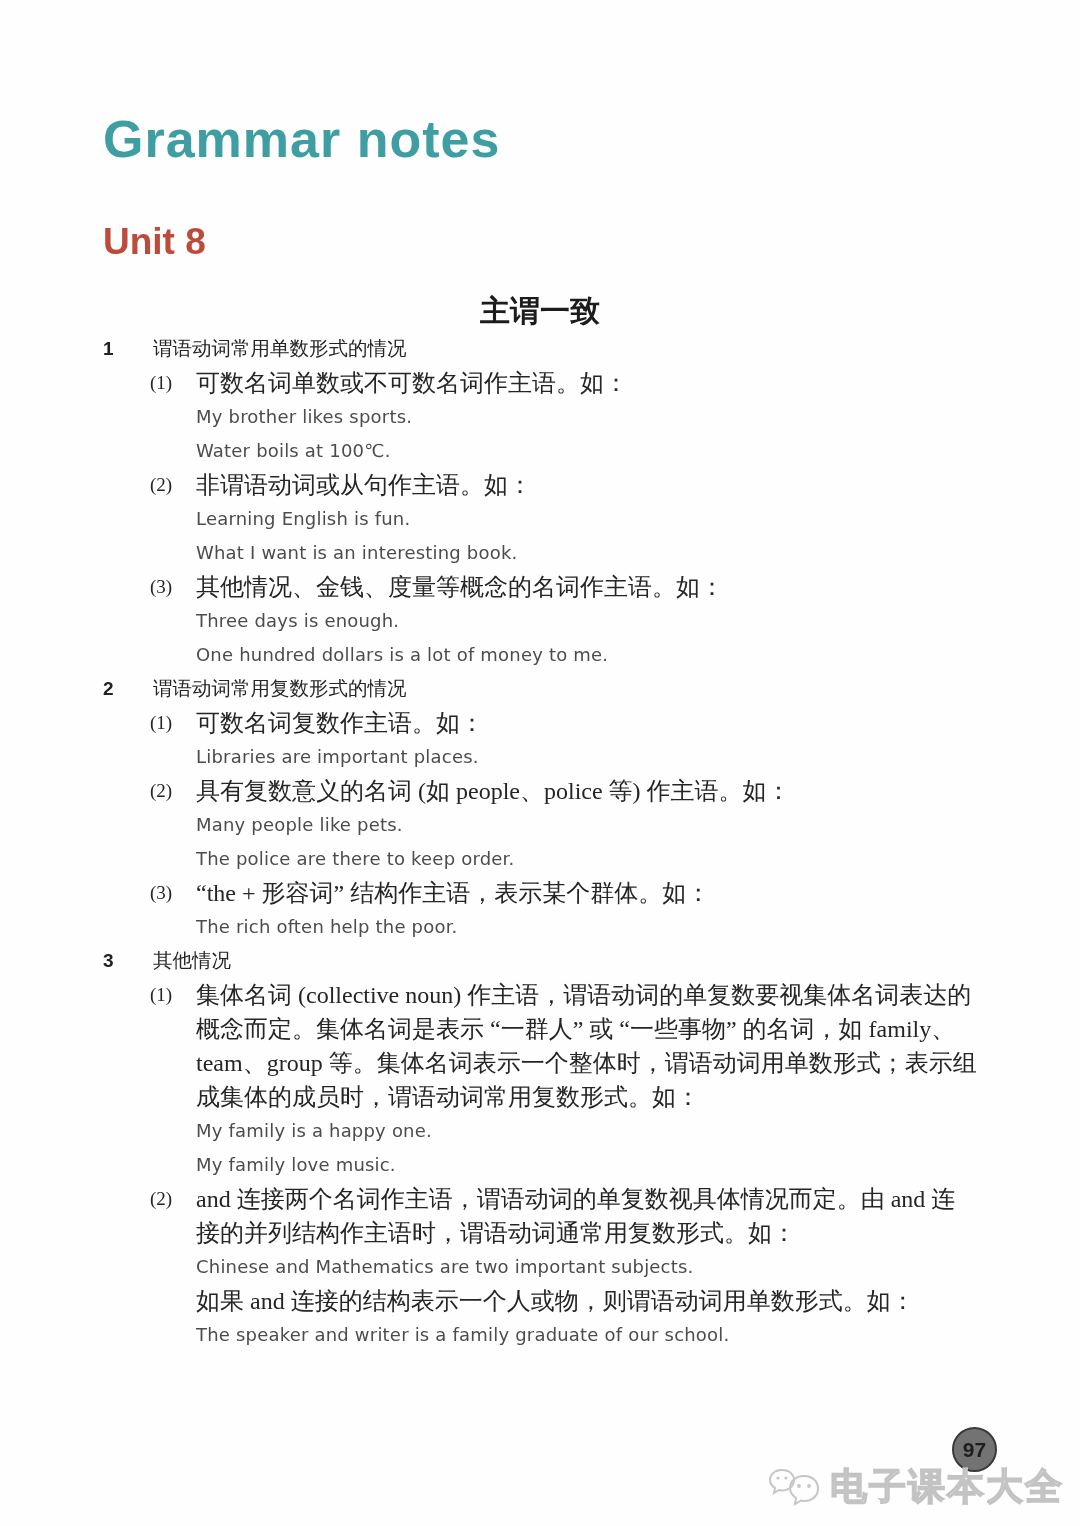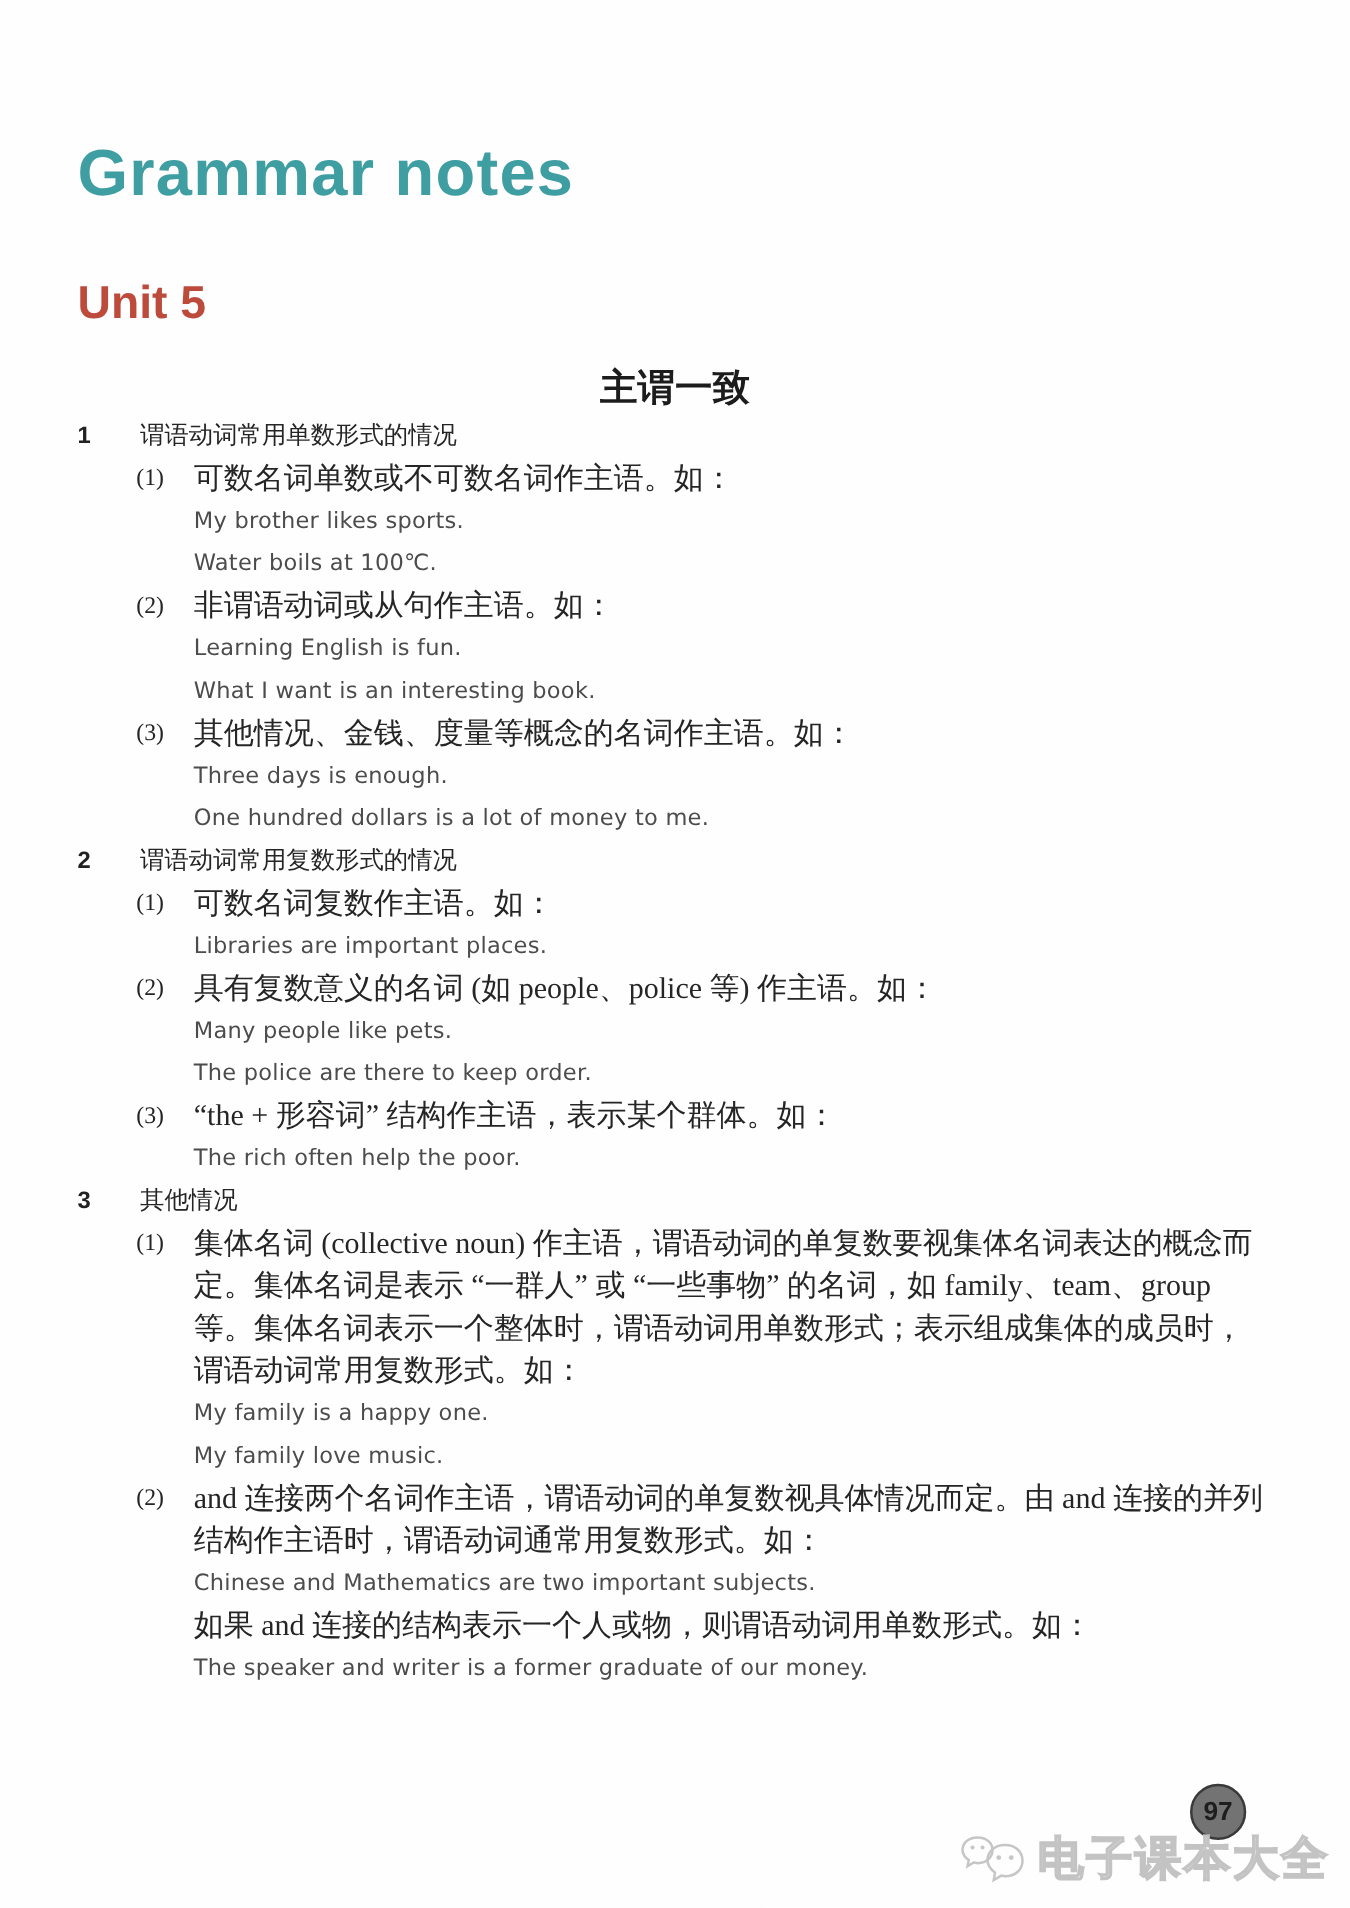--- a/index.html
+++ b/index.html
@@ -7,21 +7,21 @@
   .page {
     position: relative;
     width: 1080px;
     height: 1526px;
     margin: 0 auto;
     background: #fefefe;
     overflow: hidden;
     font-family: "Liberation Serif", "DejaVu Serif", serif;
     color: #222;
   }
-  .content { padding: 0 62px; }
+  .content { padding: 0 103px; }
 
   .main-title {
     margin-top: 110px;
     font-family: "Liberation Sans", "DejaVu Sans", sans-serif;
     font-weight: 700;
     font-size: 52px;
     line-height: 58px;
     letter-spacing: 1px;
     color: #3f9ea2;
   }
@@ -105,21 +105,21 @@
     white-space: nowrap;
   }
   .wm-icon { flex: 0 0 auto; }
 </style>
 </head>
 <body>
 
 <div class="page">
   <div class="content">
     <h1 class="main-title">Grammar notes</h1>
-    <h2 class="unit-title">Unit 5</h2>
+    <h2 class="unit-title">Unit 8</h2>
     <h3 class="topic-heading">主谓一致</h3>
     <div id="sections">
         <div>
           <div class="line sec-head">
             <span class="sec-num">1</span>
             <span class="sec-title">谓语动词常用单数形式的情况</span>
           </div>
           <div class="sub-item">
             <span class="sub-label">(1)</span>
             <div class="sub-body">
@@ -185,21 +185,21 @@
               <div class="line en">My family is a happy one.</div>
               <div class="line en">My family love music.</div>
             </div>
           </div>
           <div class="sub-item">
             <span class="sub-label">(2)</span>
             <div class="sub-body">
               <div class="line cn">and 连接两个名词作主语，谓语动词的单复数视具体情况而定。由 and 连接的并列结构作主语时，谓语动词通常用复数形式。如：</div>
               <div class="line en">Chinese and Mathematics are two important subjects.</div>
               <div class="line cn">如果 and 连接的结构表示一个人或物，则谓语动词用单数形式。如：</div>
-              <div class="line en">The speaker and writer is a former graduate of our money.</div>
+              <div class="line en">The speaker and writer is a family graduate of our school.</div>
             </div>
           </div>
         </div>
       </div>
   </div>
 
   <div class="page-number">97</div>
 
   <div class="watermark">
     <svg class="wm-icon" width="56" height="50" viewBox="0 0 56 50">

